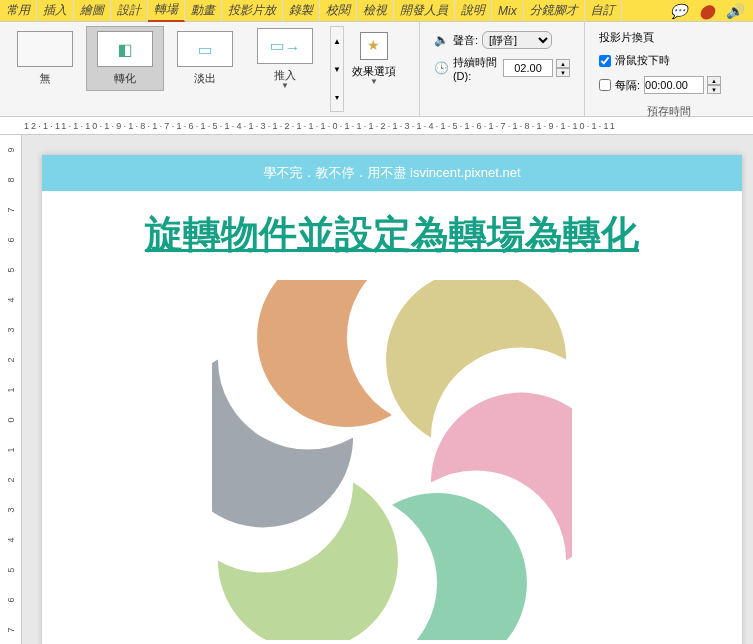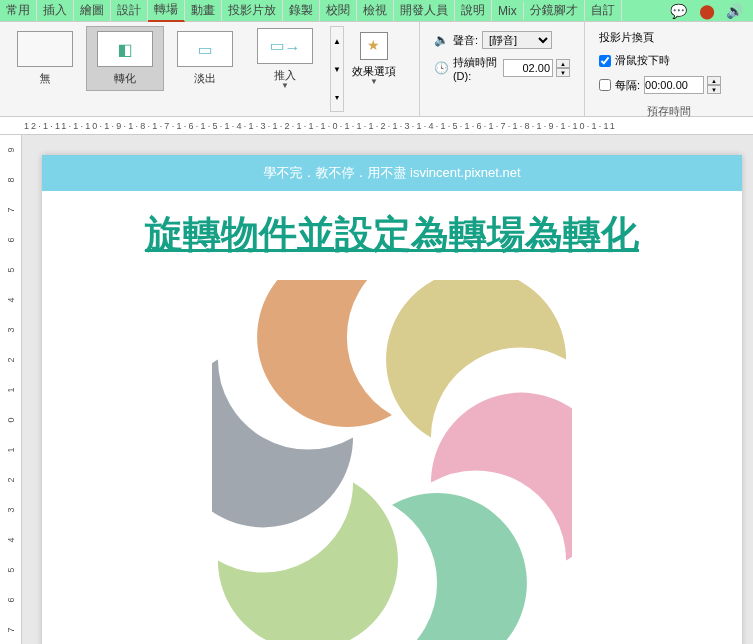--- a/index.html
+++ b/index.html
@@ -1,17 +1,17 @@
 <!DOCTYPE html>
 <html><head>
 <meta charset="utf-8">
 <style>
 * { margin: 0; padding: 0; box-sizing: border-box; }
 body { font-family: "Microsoft JhengHei", sans-serif; font-size: 12px; background: #f0f0f0; width: 753px; height: 644px; overflow: hidden; }
-.tabs { display: flex; background: #86efac; border-bottom: 1px solid #ccc; height: 22px; align-items: center; }
+.tabs { display: flex; background: #fde047; border-bottom: 1px solid #ccc; height: 22px; align-items: center; font-style: italic; }
 .tab { padding: 2px 6px; font-size: 12px; color: #444; cursor: pointer; border-right: 1px solid #ddd; white-space: nowrap; }
 .tab.active { border-bottom: 2px solid #c43e1c; }
 .tab-icons { margin-left: auto; display: flex; gap: 8px; padding-right: 8px; }
 .tab-icon { width: 20px; height: 18px; display: flex; align-items: center; justify-content: center; font-size: 14px; }
 .ribbon { display: flex; background: #f5f5f5; height: 95px; border-bottom: 1px solid #ccc; }
 .rgroup { display: flex; flex-direction: column; border-right: 1px solid #d0d0d0; padding: 4px 6px; }
 .rgroup-body { display: flex; flex: 1; gap: 4px; }
 .rgroup-label { text-align: center; font-size: 11px; color: #555; padding-top: 2px; }
 .gallery { display: flex; gap: 2px; }
 .gallery-item { width: 78px; height: 65px; display: flex; flex-direction: column; align-items: center; justify-content: center; border: 1px solid transparent; cursor: pointer; }
@@ -20,22 +20,22 @@
 .gallery-thumb.light { background: #f8f8f8; }
 .gallery-label { font-size: 11px; margin-top: 4px; color: #333; }
 .gallery-item.with-arrow { width: 78px; }
 .dropdown-arrow { font-size: 8px; color: #555; margin-top: -2px; }
 .effect-btn { width: 52px; height: 65px; display: flex; flex-direction: column; align-items: center; justify-content: center; cursor: pointer; }
 .effect-icon { width: 28px; height: 28px; border: 1px solid #888; background: #fff; position: relative; }
 .effect-icon::after { content: "★"; position: absolute; top: 4px; left: 6px; color: #d4a84b; font-size: 14px; }
 .timing { padding: 4px 8px; font-size: 11px; }
 .timing-row { display: flex; align-items: center; gap: 4px; margin-bottom: 4px; height: 20px; }
 .timing-row select, .timing-row input[type="text"] { font-size: 11px; height: 18px; border: 1px solid #aaa; padding: 0 2px; }
-.timing-row select { width: 70px; }
-.timing-row input[type="text"] { width: 50px; text-align: right; }
+.timing-row select { width: 70px; border-radius: 6px; }
+.timing-row input[type="text"] { width: 50px; text-align: center; }
 .spinner { display: flex; flex-direction: column; margin-left: -1px; }
 .spinner span { width: 14px; height: 9px; border: 1px solid #aaa; font-size: 6px; display: flex; align-items: center; justify-content: center; background: #f0f0f0; cursor: pointer; }
 .advance { padding: 4px 8px; font-size: 11px; }
 .advance-title { margin-bottom: 4px; }
 .advance-row { display: flex; align-items: center; gap: 4px; margin-bottom: 4px; }
 .advance-row input[type="checkbox"] { width: 12px; height: 12px; }
 .advance-row input[type="text"] { width: 60px; font-size: 11px; height: 18px; border: 1px solid #aaa; }
 .ruler-h { height: 18px; background: #fff; border-bottom: 1px solid #ccc; display: flex; align-items: center; font-size: 9px; color: #555; padding-left: 24px; overflow: hidden; white-space: nowrap; letter-spacing: 2px;}
 .workspace { display: flex; height: calc(644px - 22px - 95px - 18px); }
 .ruler-v { width: 22px; background: #fff; border-right: 1px solid #ccc; display: flex; flex-direction: column; align-items: center; font-size: 9px; color: #555; padding-top: 10px; gap: 20px; }

